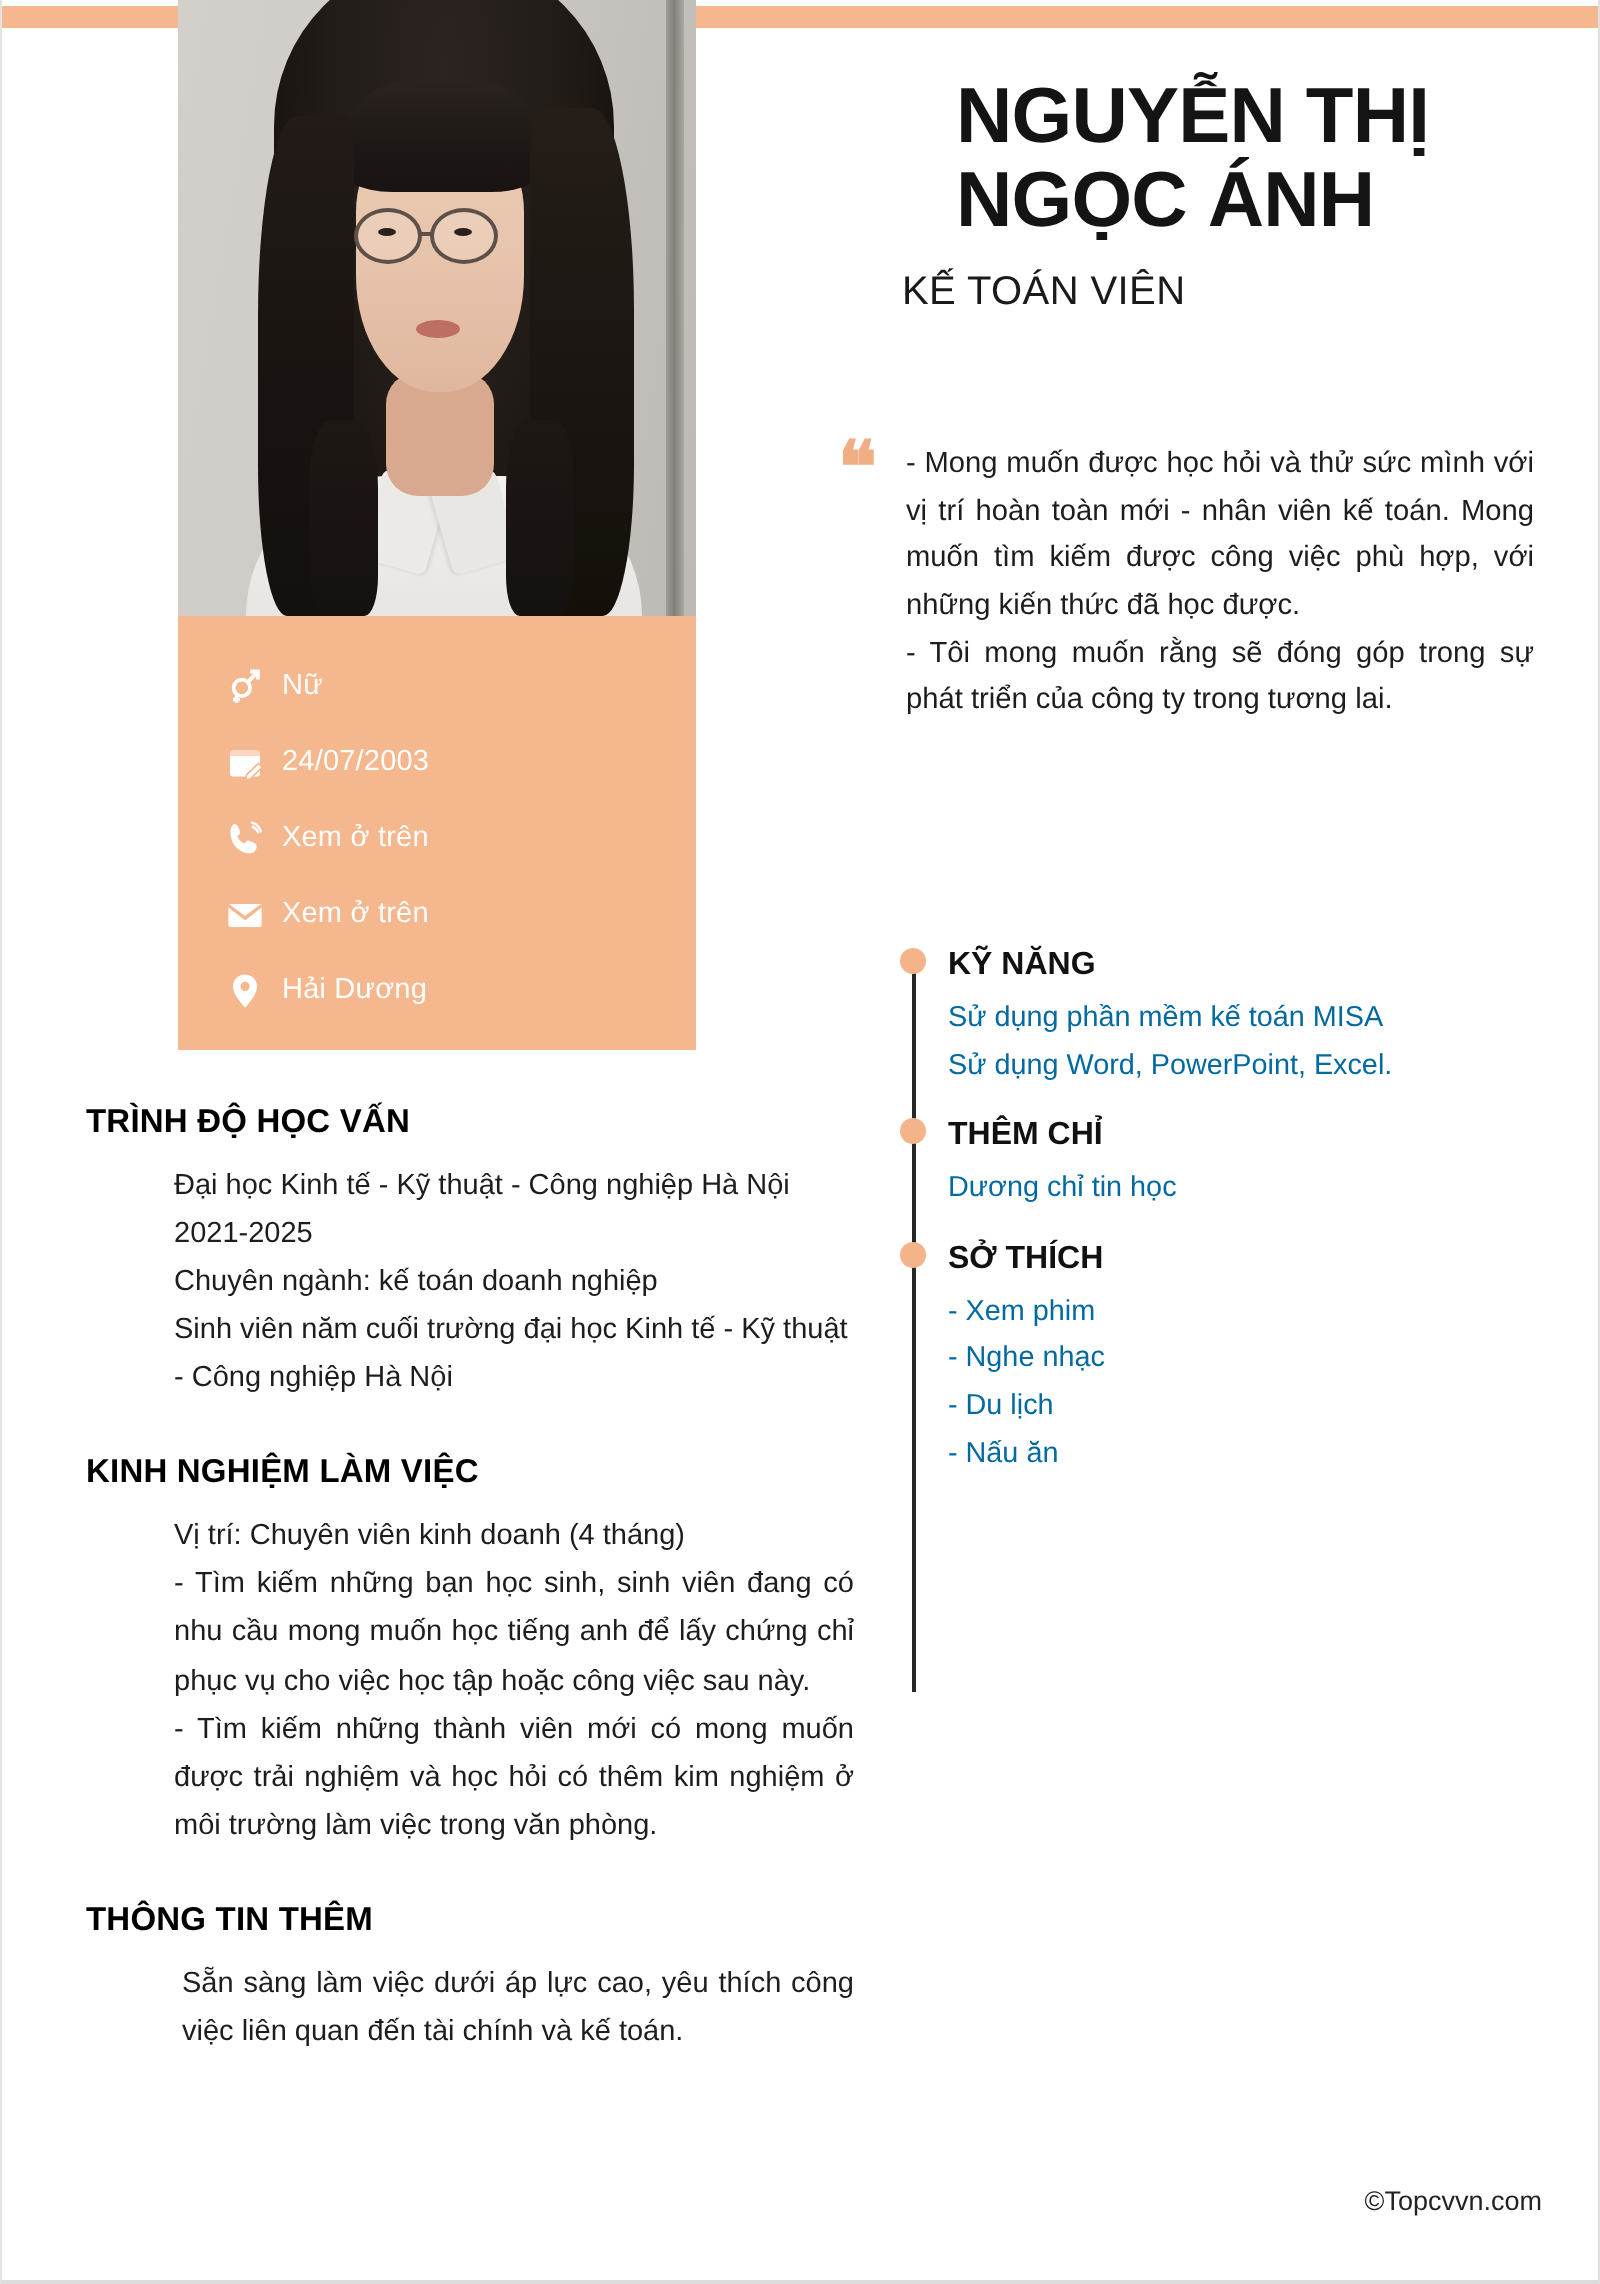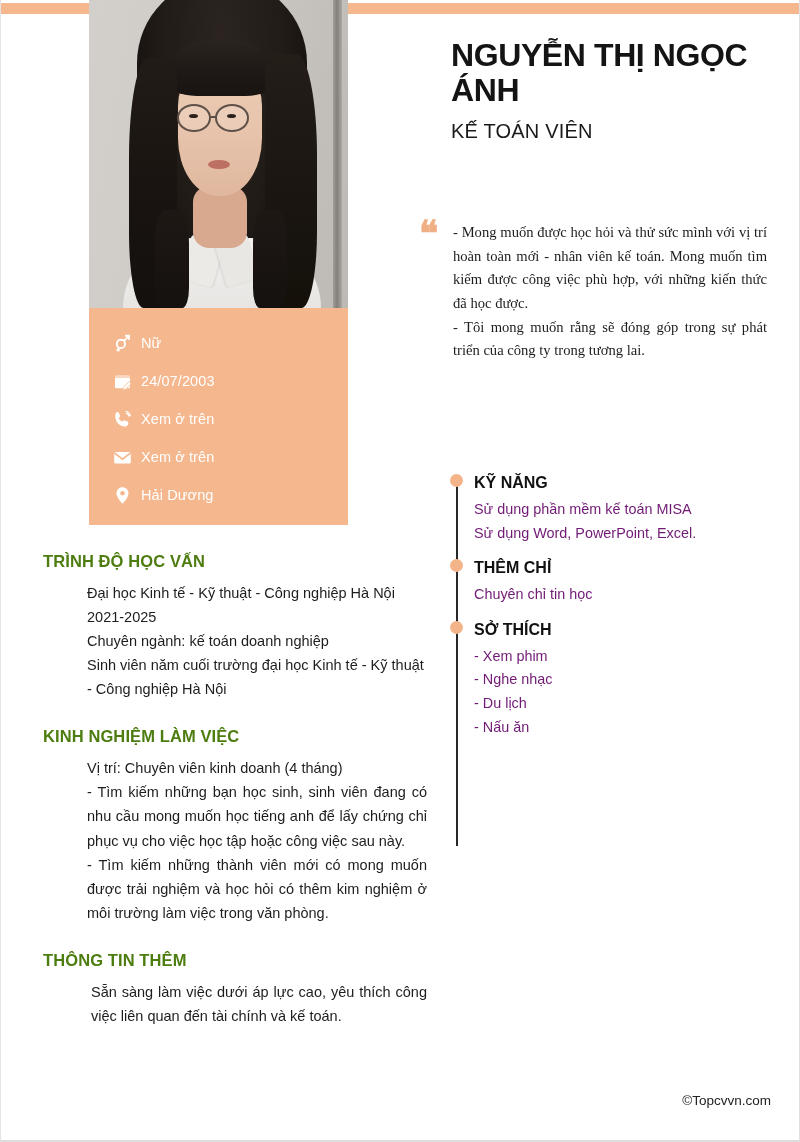--- a/index.html
+++ b/index.html
@@ -155,25 +155,26 @@
   }
 
   
   .name-block {
     position: absolute;
     left: 450px;
     top: 38px;
     width: 330px;
   }
   .cv-name {
-    font-size: 32px;
+    font-size: 39px;
     font-weight: bold;
     line-height: 1.08;
     color: #141414;
     letter-spacing: -0.4px;
+    margin-left: 27px;
   }
   .cv-title {
     margin-top: 13px;
     font-size: 20px;
     color: #1a1a1a;
     letter-spacing: .2px;
   }
 
   
   .quote-block {
@@ -192,33 +193,33 @@
     font-family: "Liberation Serif", serif;
     font-weight: bold;
   }
   .quote-text {
     flex: 1;
     font-size: 14.6px;
     line-height: 1.62;
     color: #1d1d1d;
     text-align: justify;
   }
-  .quote-text p { margin: 0; font-family: Liberation Serif, serif; }
+  .quote-text p { margin: 0; }
 
   
   .left-col {
     position: absolute;
     left: 42px;
     top: 552px;
     width: 384px;
   }
   .sec-h {
     font-size: 16.5px;
     font-weight: bold;
-    color: #4d7c0f;
+    color: #000000;
     letter-spacing: .1px;
     margin-bottom: 10px;
   }
   .sec-body {
     font-size: 14.5px;
     line-height: 1.66;
     color: #1d1d1d;
     margin-left: 44px;
   }
   .sec-body .just { text-align: justify; }
@@ -253,21 +254,21 @@
   .tl-h {
     font-size: 16px;
     font-weight: bold;
     color: #111111;
     margin-bottom: 6px;
     line-height: 1.1;
   }
   .tl-body {
     font-size: 14.4px;
     line-height: 1.66;
-    color: #701a75;
+    color: #0369a1;
   }
   .tl-body .just { text-align: justify; }
   .tl-body p { margin: 0; }
   .tl-gap-sm { height: 14px; }
 
   
   .footer {
     position: absolute;
     right: 28px;
     bottom: 32px;
@@ -422,21 +423,21 @@
         <p class="just">Sử dụng Word, PowerPoint, Excel.</p>
       </div>
     </div>
 
     <div class="tl-gap-sm"></div>
 
     <div class="tl-item">
       <span class="tl-dot"></span>
       <div class="tl-h">THÊM CHỈ</div>
       <div class="tl-body">
-        <p>Chuyên chỉ tin học</p>
+        <p>Dương chỉ tin học</p>
       </div>
     </div>
 
     <div class="tl-gap-sm"></div>
 
     <div class="tl-item">
       <span class="tl-dot"></span>
       <div class="tl-h">SỞ THÍCH</div>
       <div class="tl-body">
         <p>- Xem phim</p>

